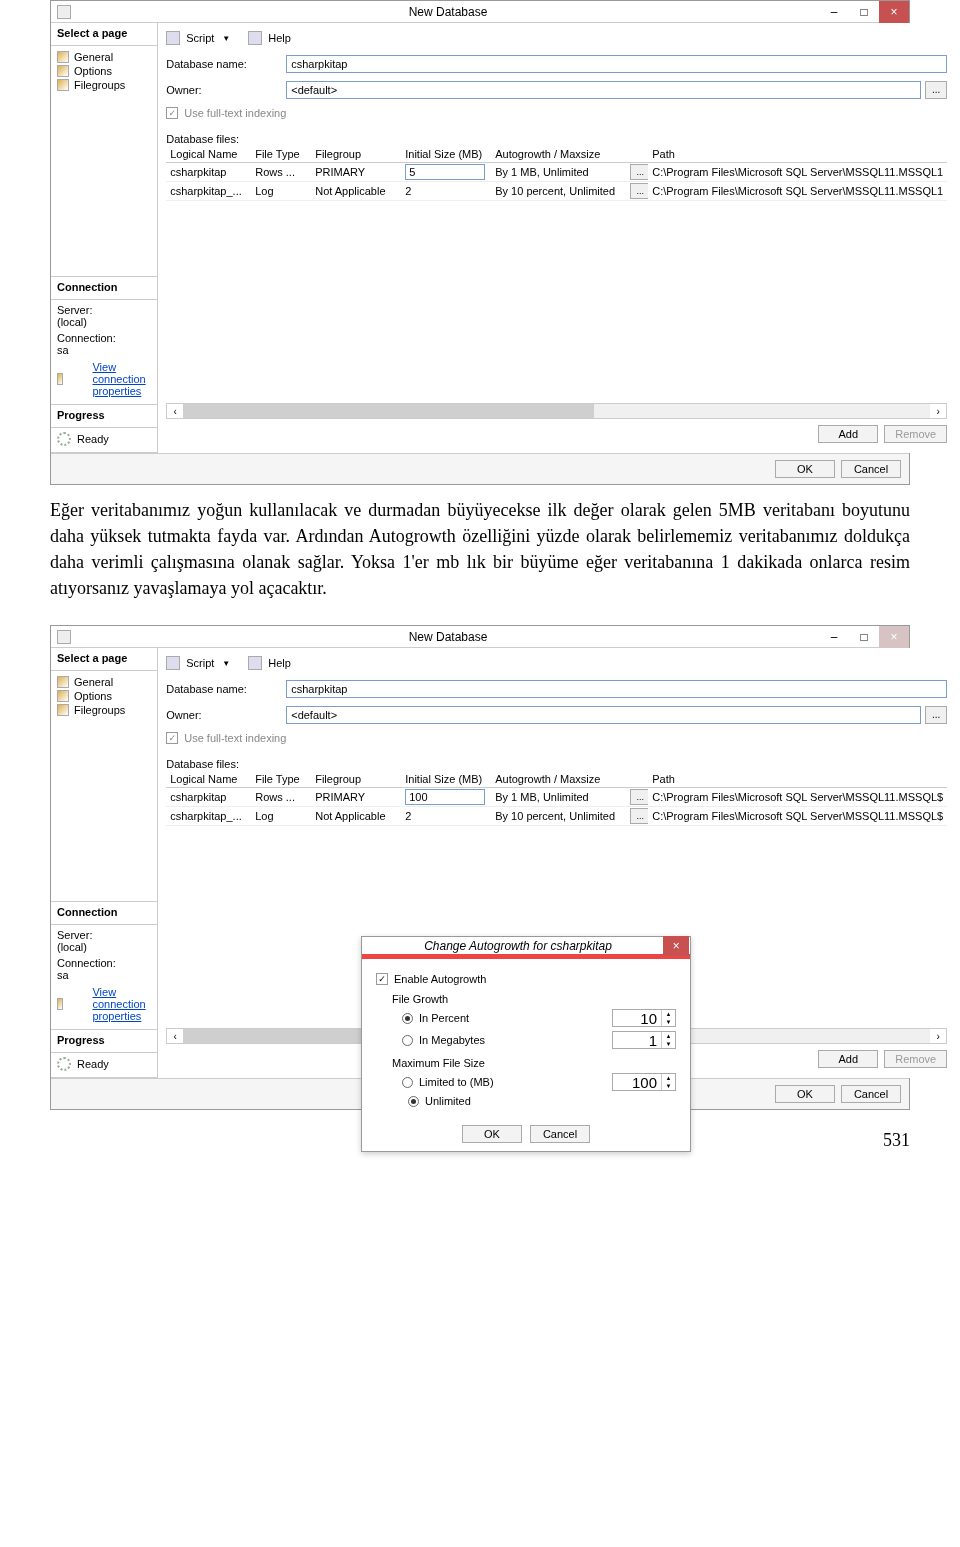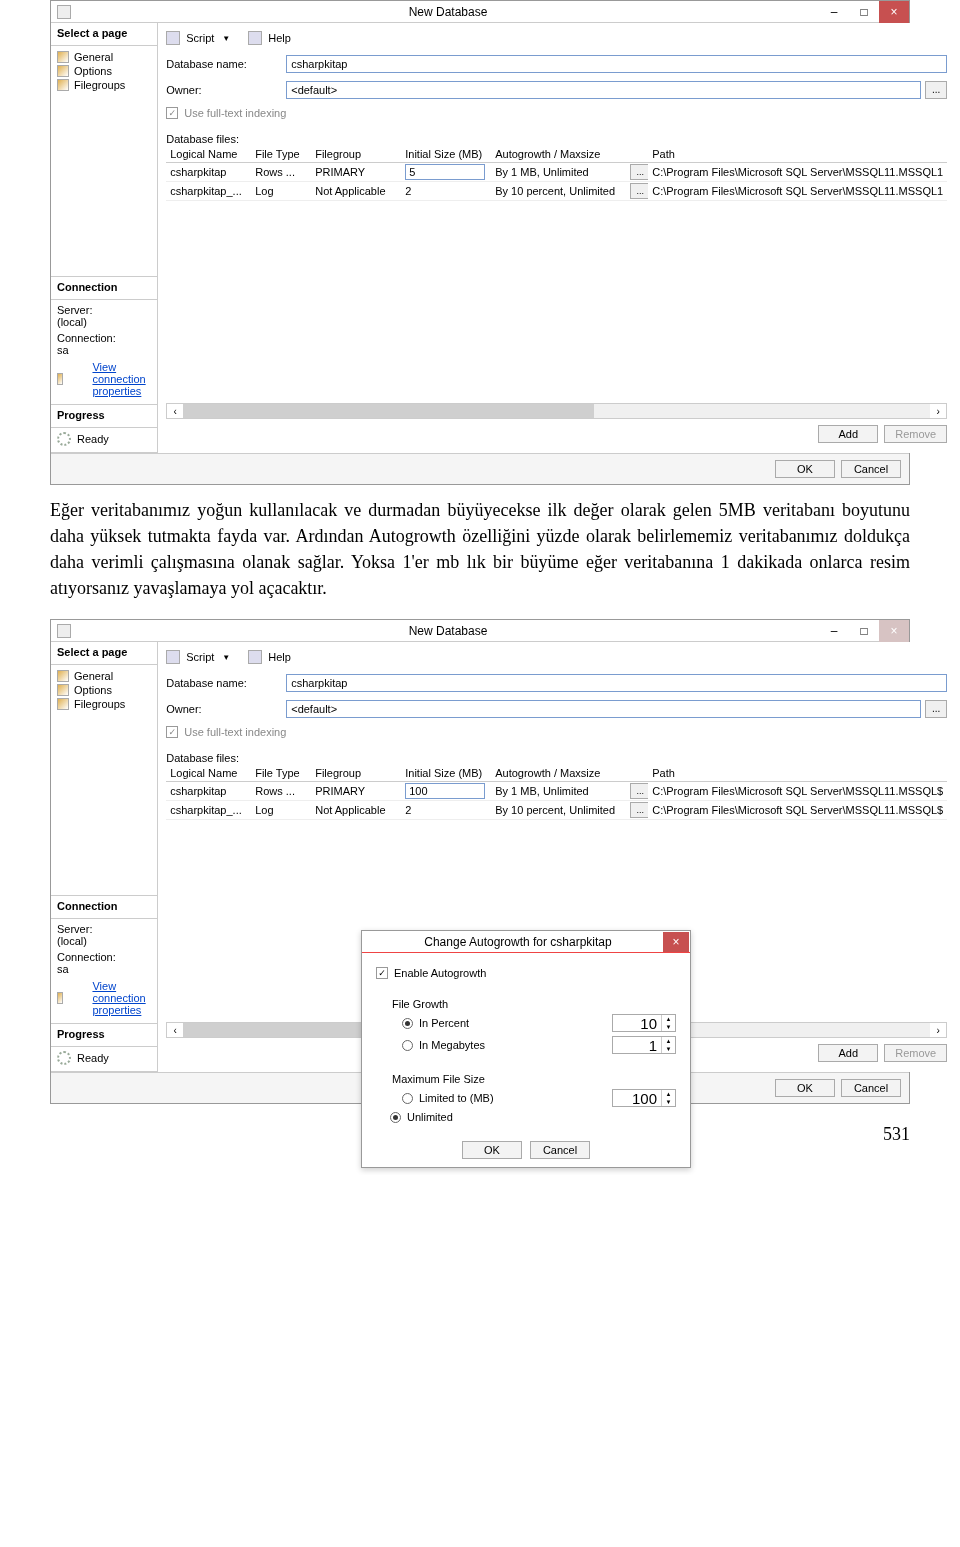--- a/index.html
+++ b/index.html
@@ -15,21 +15,21 @@
   }
   .header-text {
     text-align: right;
     font-size: 18px;
     padding: 20px 0 8px 0;
   }
   .body-text {
     font-size: 18px;
     line-height: 1.45;
     text-align: justify;
-    margin: 12px 0 18px 0;
+    margin: 12px 0 24px 0;
   }
   .page-num {
     text-align: right;
     font-size: 18px;
     margin-top: 20px;
   }
 
   
   .dialogframe {
     border: 1px solid #999;
@@ -256,21 +256,22 @@
     left: 310px; top: 310px;
     width: 330px;
     border: 1px solid #999;
     background: #fff;
     font-size: 11px;
     box-shadow: 0 2px 6px rgba(0,0,0,0.2);
   }
   .ov-title {
     display: flex; align-items: center;
     height: 22px;
-    border-bottom: 1px solid #ef4444;
+    border-bottom: 5px solid #ef4444;
+    font-style: italic;
   }
   .ov-title .t-icon { margin: 0 6px; }
   .ov-title span.tt { flex:1; text-align:center; font-size:12px; }
   .ov-title .close {
     width: 26px; height: 20px;
     background: #c75050; color: #fff;
     display:flex; align-items:center; justify-content:center;
     font-size: 12px;
     margin: 1px;
   }
@@ -302,21 +303,21 @@
     font-size:15px; font-family:inherit;
   }
   .spininput .spin {
     width:14px; display:flex; flex-direction:column;
     border-left:1px solid #ccc;
   }
   .spininput .spin span {
     font-size:6px; line-height:8px; text-align:center;
     height:8px;
   }
-  .ov-section { margin: 19px 0 4px 16px; }
+  .ov-section { margin: 8px 0 4px 16px; }
   .ov-btns {
     display:flex; justify-content:center;
     gap:8px; padding: 8px 0;
   }
 </style>
 </head>
 <body>
 
 <div class="page">
 
@@ -614,21 +615,21 @@
           <span class="radio"></span>
           <span class="lab">Limited to (MB)</span>
           <div class="spininput">
             <input value="100" style="">
             <div class="spin">
                 <span>▲</span>
                 <span>▼</span>
               </div>
           </div>
         </div>
-        <div class="ov-row" style="margin-left:14px">
+        <div class="ov-row" style="margin-left:32px">
           <span class="radio sel"></span>
           <span class="lab">Unlimited</span>
         </div>
       </div>
       <div class="ov-btns">
         <div class="pushbtn">OK</div>
         <div class="pushbtn">Cancel</div>
       </div>
     </div>
   </div>

